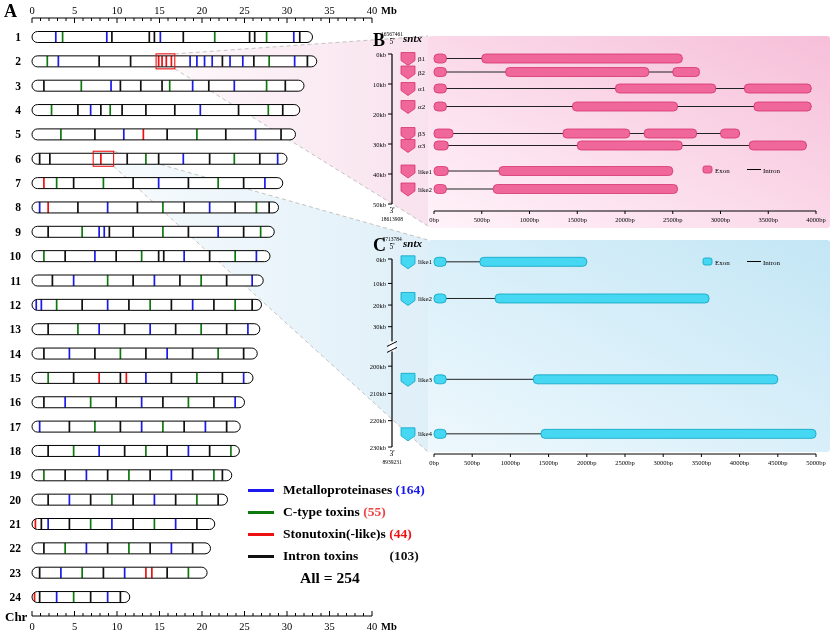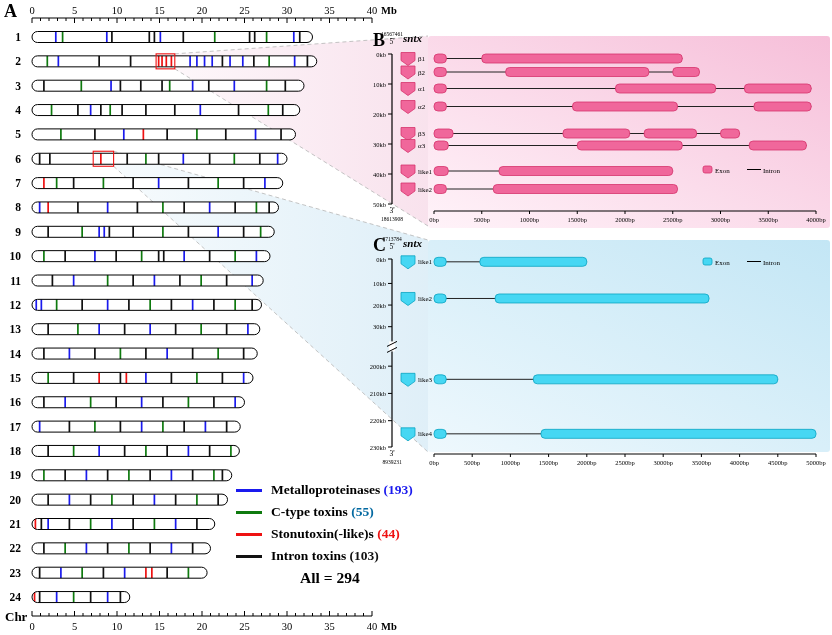--- a/index.html
+++ b/index.html
@@ -762,36 +762,36 @@
       <rect x="64" y="197.34" width="12.224000000000004" height="9" rx="4" ry="4" fill="#46d7f3" stroke="#0aa3c2" stroke-width="0.8"></rect>
       <rect x="170.95999999999998" y="197.34" width="275.04" height="9" rx="4" ry="4" fill="#46d7f3" stroke="#0aa3c2" stroke-width="0.8"></rect>
       <rect x="333" y="26" width="9" height="7" rx="2" fill="#46d7f3" stroke="#0aa3c2" stroke-width="0.8"></rect>
       <text x="345" y="32.5" font-size="7" text-anchor="start" fill="#000">Exon</text>
       <line x1="377" y1="29.5" x2="391" y2="29.5" stroke="#000" stroke-width="1"></line>
       <text x="393" y="32.5" font-size="7" text-anchor="start" fill="#000">Intron</text>
     </svg>
   <div class="plabel" style="left:4px;top:1px">A</div>
   <div class="plabel" style="left:373px;top:30px">B</div>
   <div class="plabel" style="left:373px;top:235px">C</div>
-  <div id="legend" style="left:236px;top:479px">
+  <div id="legend" style="left:248px;top:479px">
       <div class="lrow">
         <span class="lswatch" style="background: rgb(26, 26, 238);"></span>
         <span class="llabel">Metalloproteinases </span>
-        <span class="lcount" style="color: rgb(26, 26, 238);">(193)</span>
+        <span class="lcount" style="color: rgb(26, 26, 238);">(164)</span>
       </div>
       <div class="lrow">
         <span class="lswatch" style="background: rgb(14, 122, 14);"></span>
         <span class="llabel">C-type toxins </span>
-        <span class="lcount" style="color: #0369a1; text-align: right;">(55)</span>
+        <span class="lcount" style="color: #ef4444; text-align: right;">(55)</span>
       </div>
       <div class="lrow">
         <span class="lswatch" style="background: rgb(238, 17, 17);"></span>
         <span class="llabel">Stonutoxin(-like)s </span>
         <span class="lcount" style="color: rgb(238, 17, 17);">(44)</span>
       </div>
       <div class="lrow">
         <span class="lswatch" style="background: rgb(17, 17, 17);"></span>
         <span class="llabel">Intron toxins </span>
-        <span class="lcount" style="color: rgb(17, 17, 17);">(103)</span>
+        <span class="lcount" style="color: rgb(17, 17, 17); margin-left: 28px;">(103)</span>
       </div>
     </div>
-  <div id="legendTotal" style="left:300px;top:569px">All = 294</div>
+  <div id="legendTotal" style="left:300px;top:569px">All = 254</div>
 </div>
 
 </body></html>

